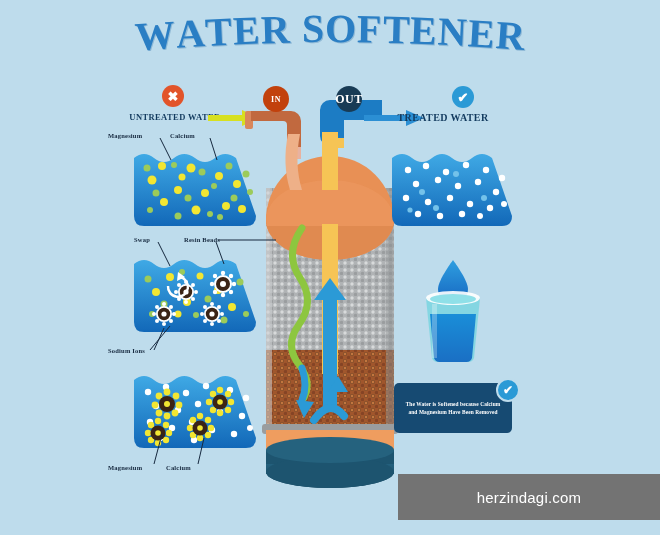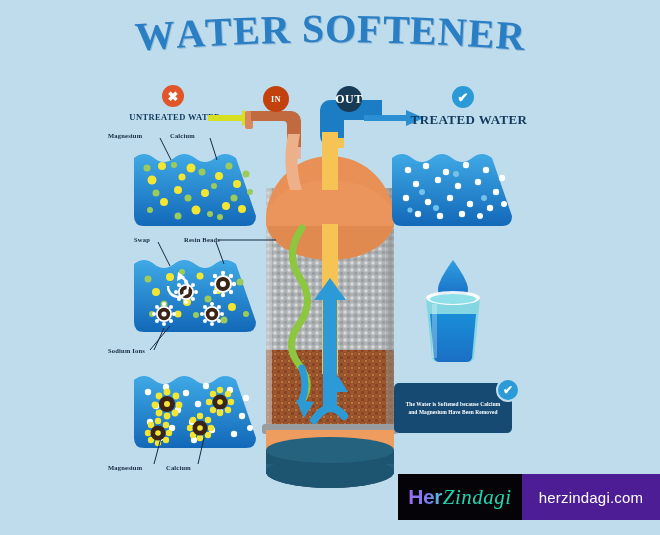--- a/index.html
+++ b/index.html
@@ -24,22 +24,22 @@
 
   
   .badge-circle{
     border-radius:50%;display:flex;align-items:center;justify-content:center;
     color:#fff;font-weight:bold;
   }
   #untreated-icon{width:22px;height:22px;background:#e2542a;left:162px;top:85px;font-size:13px;}
   #untreated-label{left:100px;top:112px;width:150px;text-align:center;
     font-family:"Liberation Serif",serif;font-weight:bold;font-size:8.5px;color:#123a5e;letter-spacing:.4px;}
   #treated-icon{width:22px;height:22px;background:#2b9ad6;left:452px;top:86px;font-size:13px;}
-  #treated-label{left:404px;top:112px;width:130px;text-align:center;
-    font-family:"Liberation Serif",serif;font-weight:bold;font-size:13px;color:#123a5e;letter-spacing:.4px;}
+  #treated-label{left:378px;top:112px;width:130px;text-align:center;
+    font-family:"Liberation Serif",serif;font-weight:bold;font-size:10px;color:#123a5e;letter-spacing:.4px;}
 
   #in-badge{width:26px;height:26px;background:#c2410c;left:263px;top:86px;font-size:8px;
     font-family:"Liberation Serif",serif;letter-spacing:.5px;}
   #out-badge{width:26px;height:26px;background:#183b55;left:336px;top:86px;font-size:12px;
     font-family:"Liberation Serif",serif;letter-spacing:.5px;}
 
   
   #arrow-in{left:208px;top:110px;}
   #arrow-out{left:364px;top:110px;}
 
@@ -91,21 +91,21 @@
     font-family:"Liberation Sans",sans-serif;font-weight:bold;font-size:21px;
     background:linear-gradient(90deg,#9b6cf2 0%,#7a7cf0 60%,#4fc6d8 100%);
     -webkit-background-clip:text;background-clip:text;color:transparent;
     letter-spacing:-.5px;
   }
   #logo-zindagi{
     font-family:"Liberation Serif",serif;font-style:italic;font-size:21px;
     color:#1fd6b0;margin-left:1px;letter-spacing:.5px;
   }
   #logo-right{
-    flex:1;background:#4c1d95;display:flex;align-items:center;justify-content:center;
+    flex:1;background:#737373;display:flex;align-items:center;justify-content:center;
   }
   #logo-url{font-family:"Liberation Sans",sans-serif;font-size:15px;color:#ffffff;letter-spacing:.2px;}
 
   svg{display:block;overflow:visible;}
 </style>
 </head>
 <body>
 
 <div class="stage">
 
@@ -520,22 +520,18 @@
   </svg>
 
   <div class="abs" id="infobox">
     <div id="infobox-text">The Water is Softened because Calcium and Magnesium Have Been Removed</div>
   </div>
   <div class="abs badge-circle" id="infobox-check">
     <span>✔</span>
   </div>
 
   <div class="abs" id="logo">
-    <div id="logo-left">
-      <span id="logo-her">Her</span>
-        <span id="logo-zindagi">Zindagi</span>
-    </div>
     <div id="logo-right">
       <span id="logo-url">herzindagi.com</span>
     </div>
   </div>
 
 </div>
 
 </body></html>

